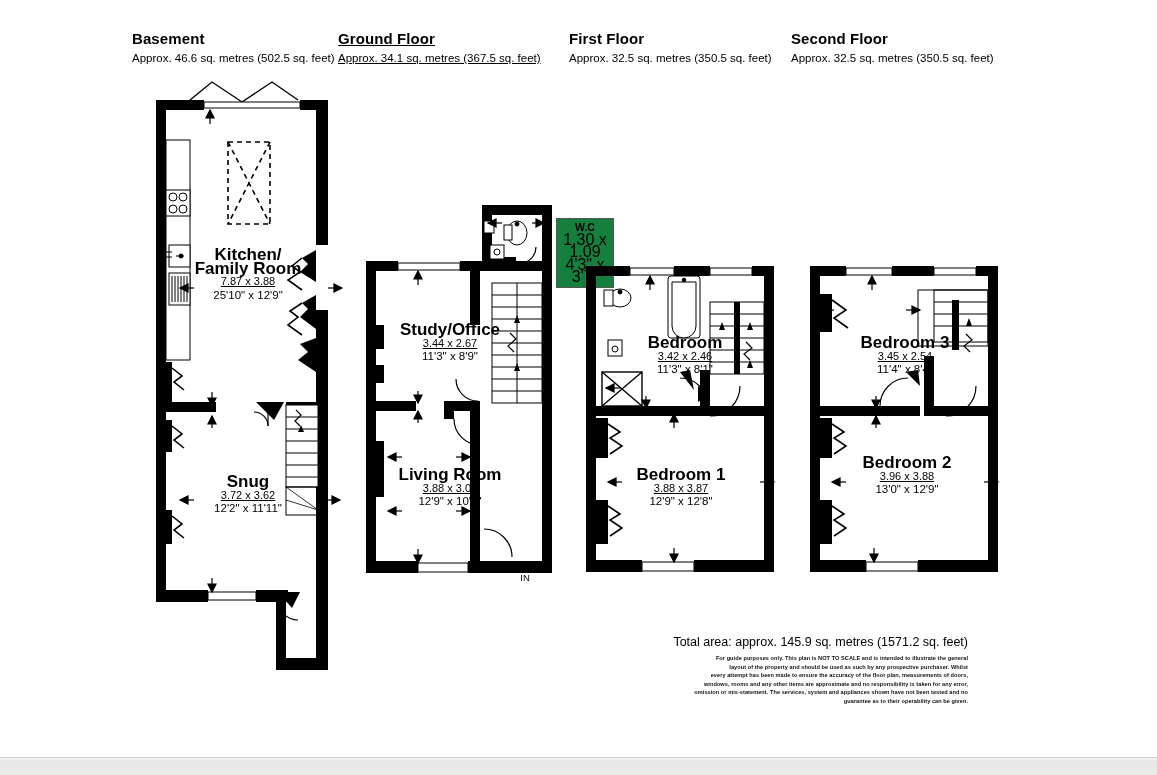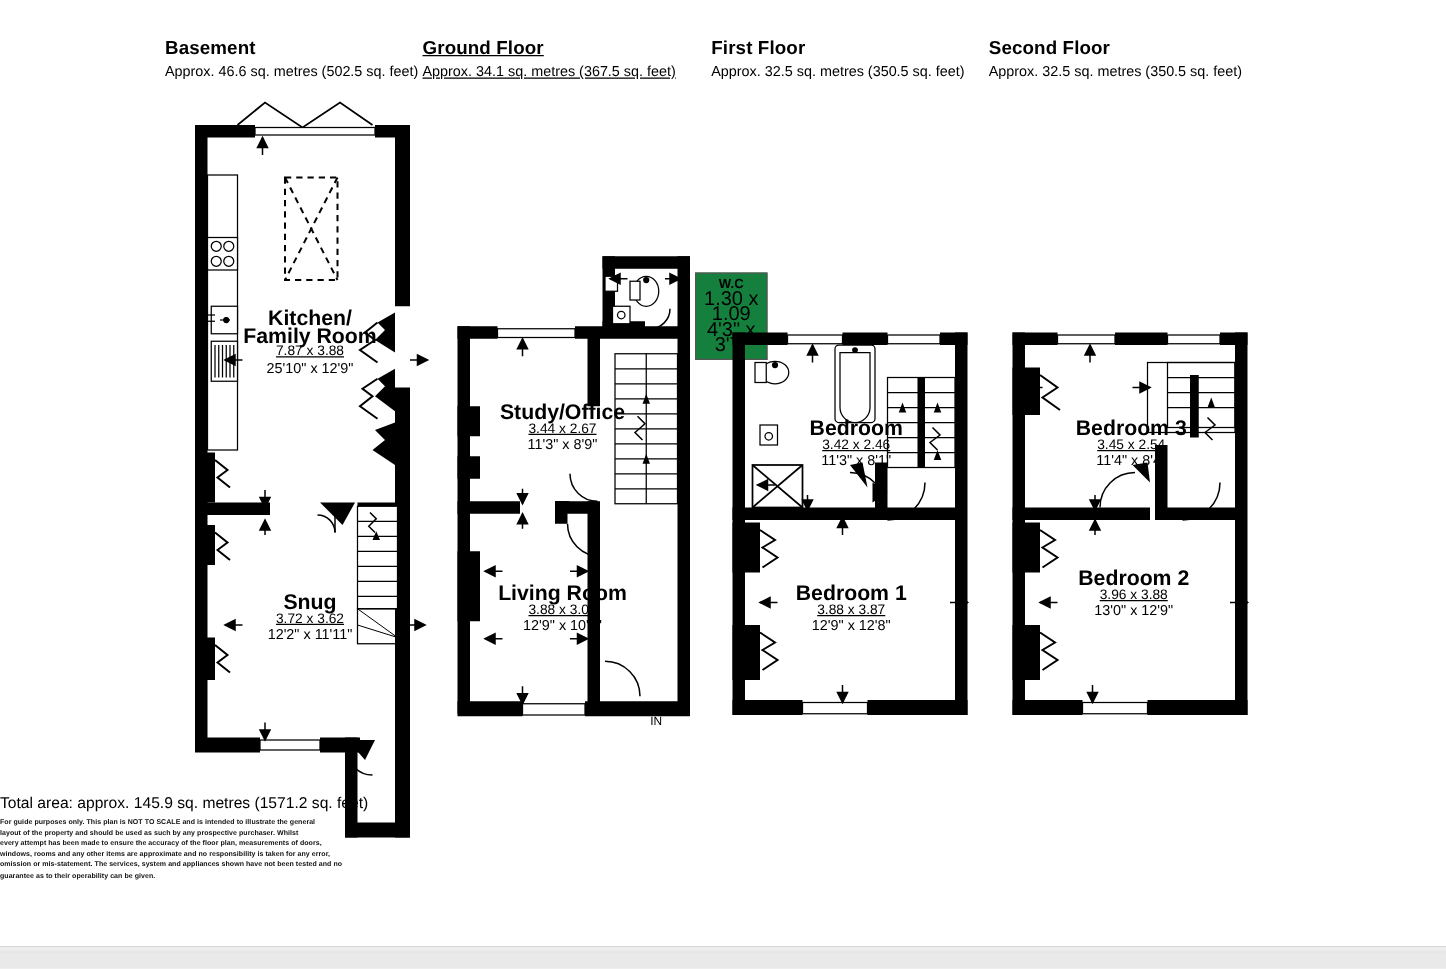--- a/index.html
+++ b/index.html
@@ -64,21 +64,21 @@
   .wc-box .nm { font-size: 10.5px; font-weight: bold; }
   .wc-box .dm, .wc-box .df { font-size: 16px; }
 
   .in-marker {
     position: absolute; text-align: center; width: 30px;
     font-size: 9.5px; line-height: 10px;
   }
   .in-marker .arw { font-size: 15px; line-height: 13px; display:block; }
 
   
-  .footer { position: absolute; left: 0; top: 634px; width: 968px; text-align: left; }
+  .footer { position: absolute; left: 0; top: 634px; width: 968px; text-align: right; }
   .total-area { font-size: 12.5px; line-height: 17px; }
   .disclaimer { margin-top: 3px; }
   .disclaimer div {
     font-size: 5.6px; line-height: 8.6px; font-weight: bold;
     letter-spacing: 0.05px; color: #111;
   }
 </style>
 </head>
 <body>
 

